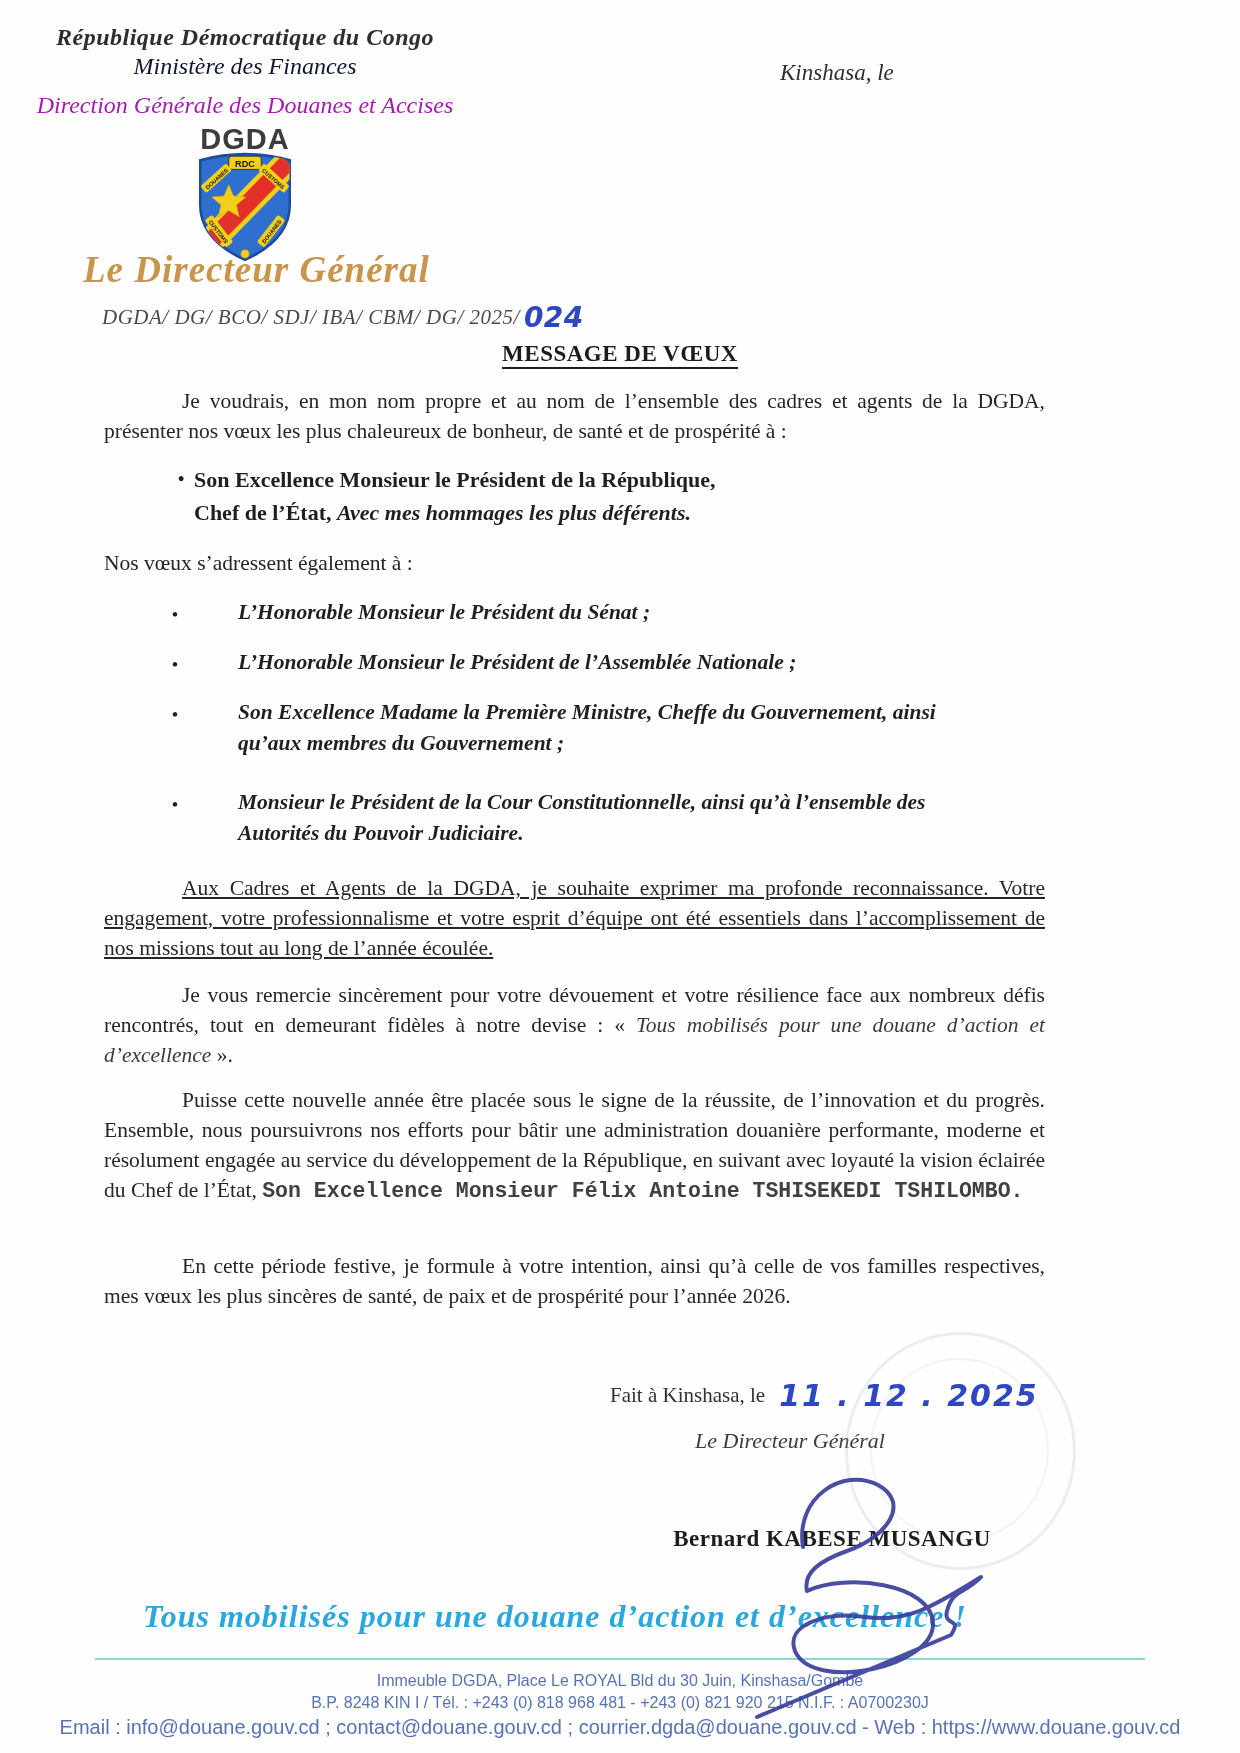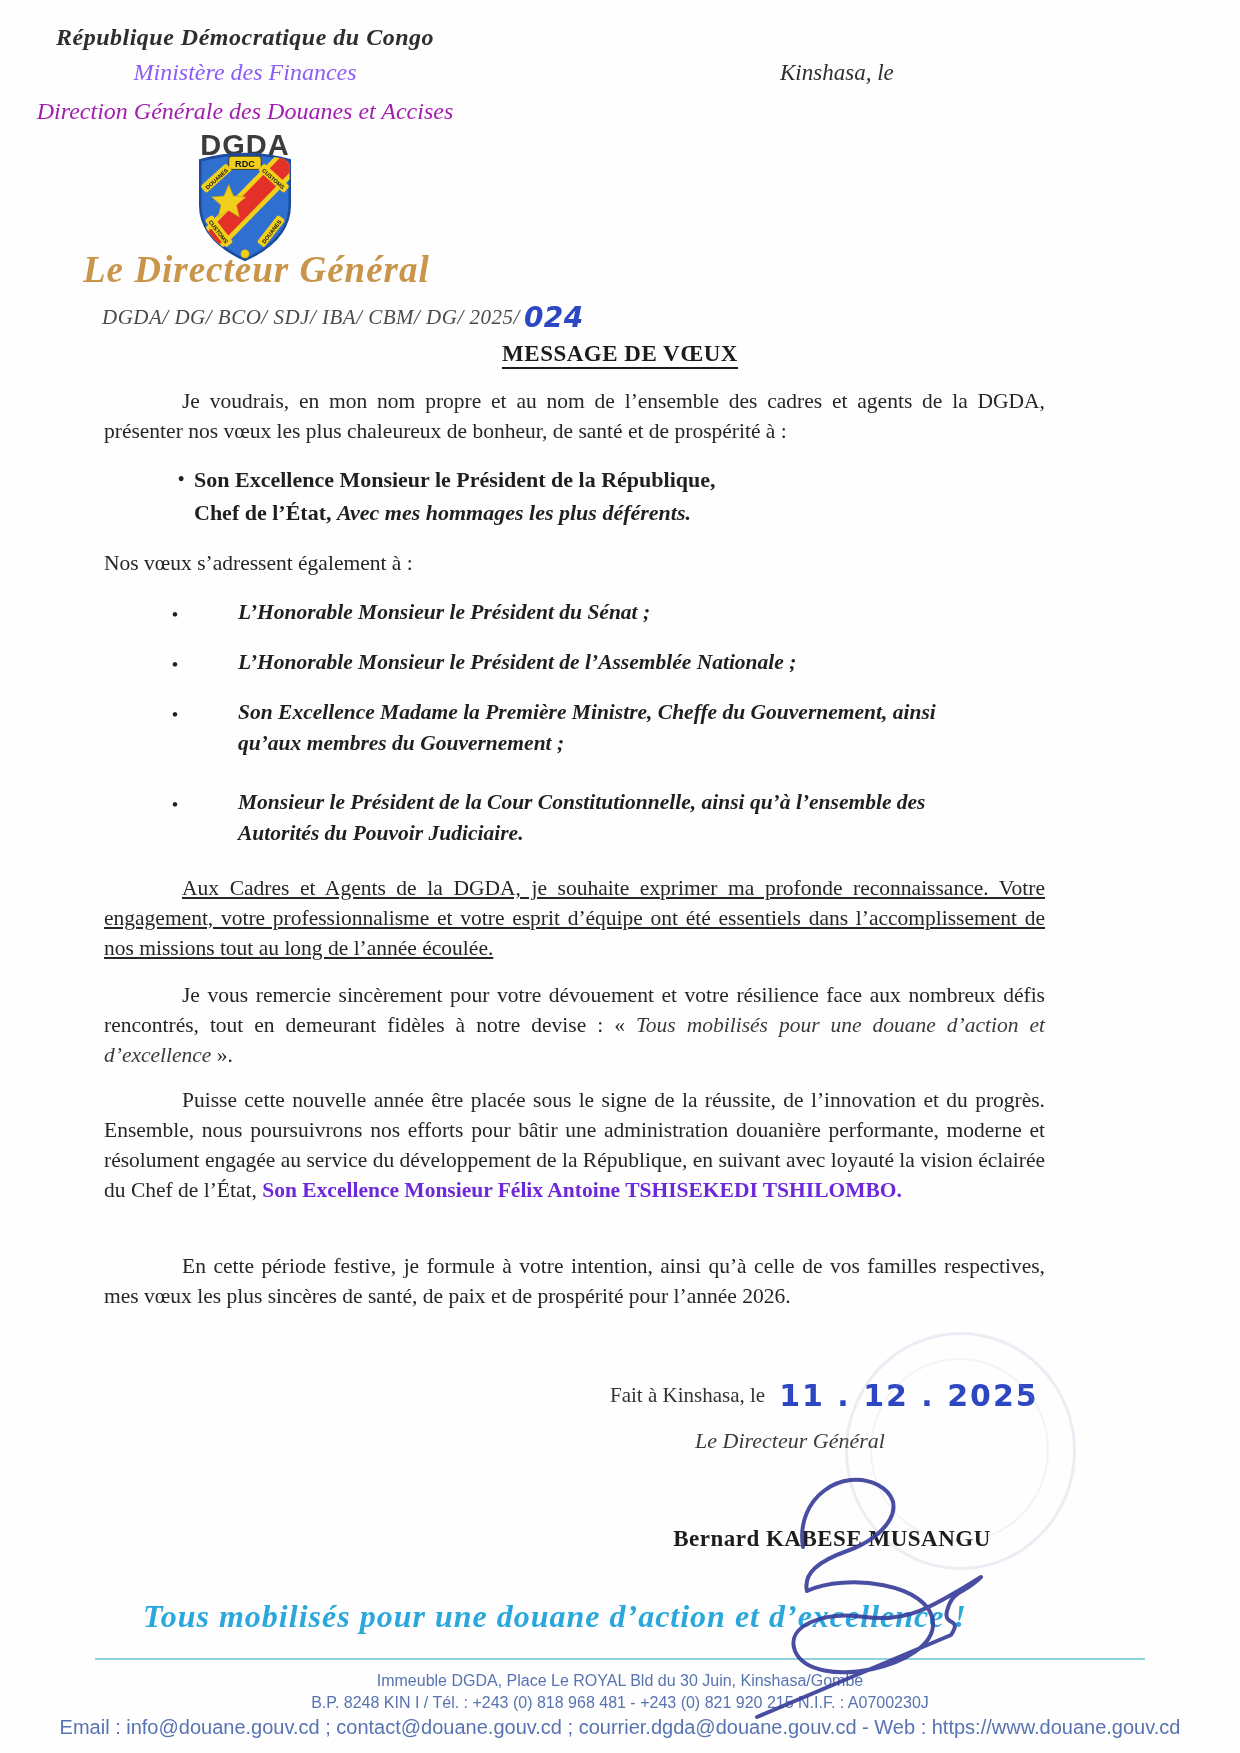--- a/index.html
+++ b/index.html
@@ -5,21 +5,21 @@
   html,body{margin:0;padding:0;background:#9a9a9a;}
   .page{
     position:relative;width:1240px;height:1753px;margin:0 auto;
     background:#fefefe;overflow:hidden;
     font-family:"Liberation Serif", serif;color:#2b2b2b;
   }
   .abs{position:absolute;}
   
   .hdr-col{left:10px;top:24px;width:470px;text-align:center;}
   .country{font-style:italic;font-size:24px;letter-spacing:.5px;color:#2e2e2e;font-weight:600;}
-  .ministry{font-style:italic;font-size:24px;color:#8b5cf6;margin-top:8px;}
+  .ministry{font-style:italic;font-size:24px;color:#0f172a;margin-top:2px;}
   .direction{font-style:italic;font-size:24px;color:#a21caf;margin-top:12px;white-space:nowrap;}
   .acronym{font-family:"Liberation Sans",sans-serif;font-weight:bold;font-size:29px;color:#3c3c3c;letter-spacing:1px;margin-top:4px;}
   .kin{left:750px;top:60px;font-style:italic;font-size:23px;color:#2e2e2e;margin-left:30px;}
   .goldscript{left:83px;top:248px;font-style:italic;font-weight:bold;font-size:37px;color:#c8954a;letter-spacing:1px;}
   .refline{left:102px;top:301px;font-style:italic;font-size:21px;color:#4a4a4a;letter-spacing:.5px;white-space:nowrap;}
   .refnum{font-family:"DejaVu Sans",sans-serif;font-style:italic;font-weight:bold;font-size:28px;color:#2d47c2;vertical-align:-3px;margin-left:4px;}
   
   .title{left:400px;top:341px;width:440px;text-align:center;font-size:23px;font-weight:bold;letter-spacing:.5px;color:#1c1c1c;}
   .title span{border-bottom:2px solid #1c1c1c;padding-bottom:1px;}
   
@@ -30,26 +30,26 @@
   .prim .b{flex:0 0 16px;font-size:18px;}
   .prim .it{font-style:italic;}
   .also{left:104px;top:551px;width:800px;font-size:21.5px;color:#262626;}
   .listitem{left:172px;width:790px;display:flex;font-size:21.5px;line-height:31px;font-weight:bold;font-style:italic;color:#1f1f1f;}
   .listitem .b{flex:0 0 66px;font-style:normal;font-size:17px;padding-top:2px;}
   .li1{top:597px;}.li2{top:647px;}.li3{top:697px;}.li4{top:787px;}
   .p3{top:873px;text-decoration:underline;}
   .p4{top:980px;}
   .p4 .motto-in{font-style:italic;color:#3a3a3a;}
   .p5{top:1085px;}
-  .p5 .bold-name{font-weight:bold;color:#6d28d9;}
+  .p5 .bold-name{font-weight:bold;color:#404040;font-family:Liberation Mono, monospace;}
   .p6{top:1251px;}
   .p7{left:182px;top:1330px;width:600px;font-size:21.5px;color:#262626;}
   
   .dateline{left:610px;top:1378px;font-size:21px;color:#333;white-space:nowrap;}
-  .handdate{font-family:"DejaVu Sans",sans-serif;font-weight:bold;font-size:30px;color:#2d47c2;margin-left:14px;vertical-align:-4px;letter-spacing:2px;}
+  .handdate{font-family:"DejaVu Sans",sans-serif;font-style:italic;font-weight:bold;font-size:30px;color:#2d47c2;margin-left:14px;vertical-align:-4px;letter-spacing:2px;}
   .signtitle{left:660px;top:1428px;width:260px;text-align:center;font-style:italic;font-size:22px;color:#3b3b3b;}
   .signname{left:622px;top:1526px;width:420px;text-align:center;font-weight:bold;font-size:23px;letter-spacing:.5px;color:#1d1d1d;}
   .stamp{left:845px;top:1332px;width:225px;height:232px;border:3px solid rgba(165,178,205,.22);border-radius:50%;}
   .stamp2{left:870px;top:1358px;width:175px;height:180px;border:2px solid rgba(165,178,205,.14);border-radius:50%;}
   .sigsvg{left:695px;top:1455px;width:330px;height:275px;z-index:5;}
   
   .motto{left:35px;top:1598px;width:1040px;text-align:center;font-style:italic;font-weight:bold;font-size:32px;color:#2aa7dd;letter-spacing:1px;}
   .divider{left:95px;top:1658px;width:1050px;height:2px;background:#8fd3da;}
   .foot{left:0;width:1240px;text-align:center;font-family:"Liberation Sans",sans-serif;color:#5873b2;}
   .f1{top:1672px;font-size:16px;}

